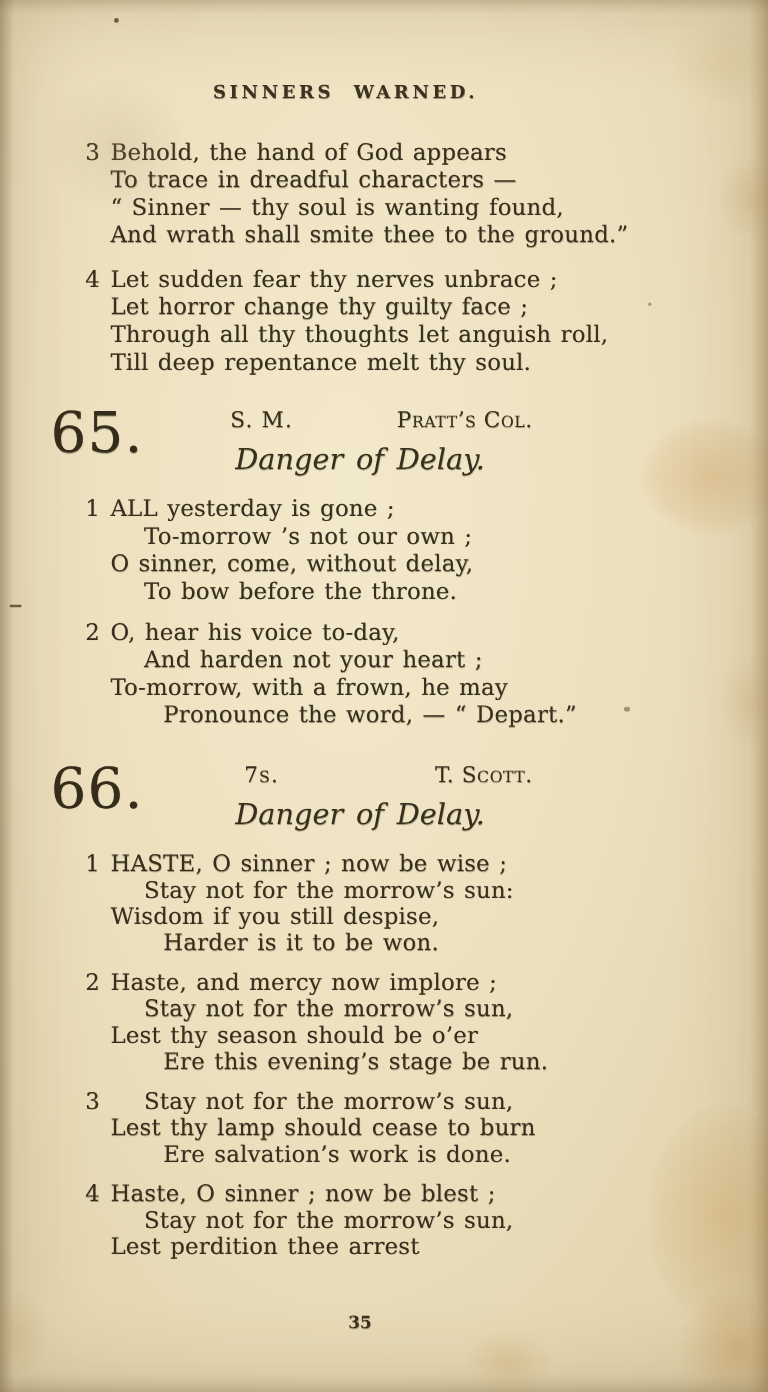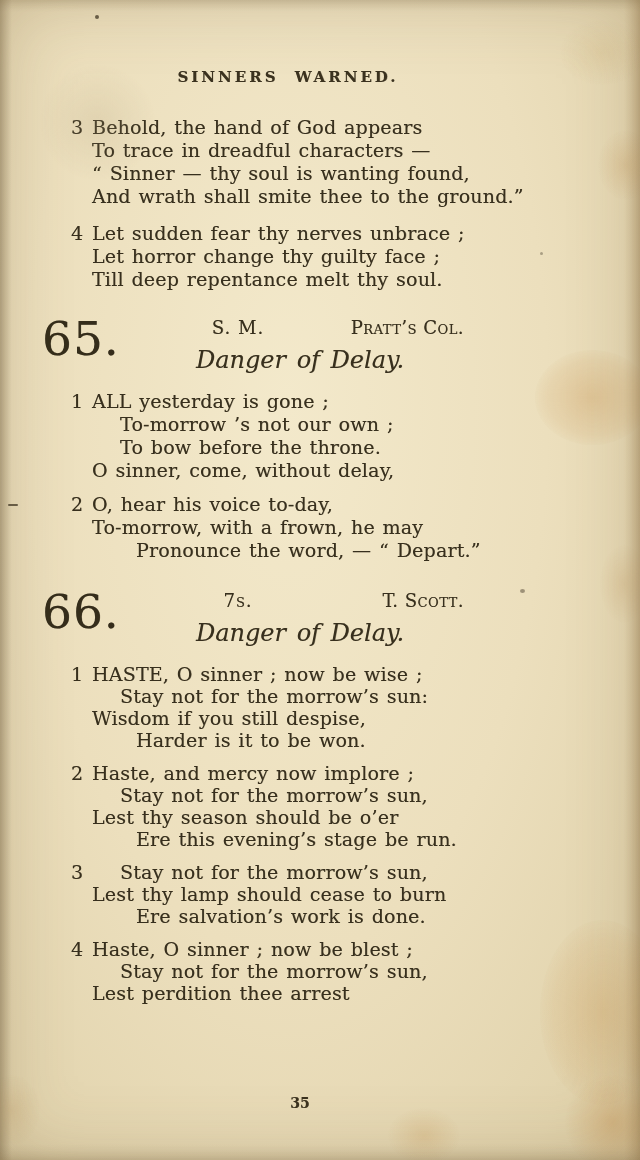--- a/index.html
+++ b/index.html
@@ -36,21 +36,21 @@
   .ind2{margin-left:44px;}
   .verse-group{margin-top:16px;}
   .verse-group .verse:first-child{margin-top:30px;}
   .hymn-head{position:relative;height:62px;}
   .hymn-65 .hymn-head{margin-top:26px;}
   .hymn-66 .hymn-head{margin-top:28px;}
   .hymn-number{
     position:absolute;left:42px;top:-2px;
     font-size:47px;line-height:1;letter-spacing:1px;color:#352d1b;
   }
-  .meter-row{position:relative;margin-left:56px;width:452px;height:22px;text-align:center;font-size:18px;}
+  .meter-row{position:relative;margin-left:36px;width:452px;height:22px;text-align:center;font-size:18px;}
   .meter{position:relative;left:-44px;font-variant:small-caps;letter-spacing:1px;}
   .attribution{position:absolute;right:44px;top:0;font-variant:small-caps;letter-spacing:.5px;}
   .hymn-title{width:600px;text-align:center;font-style:italic;font-size:24px;margin-top:7px;word-spacing:3px;}
   .hymn .verse{margin-top:14px;}
   .hymn .verse:first-of-type{margin-top:4px;}
   .hymn-65 .verse{margin-top:11px;}
   .hymn-65 .verse:first-of-type{margin-top:4px;}
   .hymn-66 .verse{line-height:22px;margin-top:11px;}
   .hymn-66 .verse:first-of-type{margin-top:4px;}
   .page-number{
@@ -75,43 +75,45 @@
         <span class="vnum txt">3</span>
         <div class="line txt">Behold, the hand of God appears</div>
         <div class="line txt">To trace in dreadful characters —</div>
         <div class="line txt">“ Sinner — thy soul is wanting found,</div>
         <div class="line txt">And wrath shall smite thee to the ground.”</div>
       </div>
       <div class="verse">
         <span class="vnum txt">4</span>
         <div class="line txt">Let sudden fear thy nerves unbrace ;</div>
         <div class="line txt">Let horror change thy guilty face ;</div>
+        <div class="line txt">Through all thy thoughts let anguish roll,</div>
         <div class="line txt">Till deep repentance melt thy soul.</div>
       </div>
     </section>
 
     <section class="hymn hymn-65">
       <div class="hymn-head">
         <span class="hymn-number txt">65.</span>
         <div class="meter-row">
           <span class="meter txt">S. M.</span>
           <span class="attribution txt">Pratt’s Col.</span>
         </div>
         <div class="hymn-title txt">Danger of Delay.</div>
       </div>
       <div class="verse">
         <span class="vnum txt">1</span>
         <div class="line txt">ALL yesterday is gone ;</div>
         <div class="line ind1 txt">To-morrow ’s not our own ;</div>
+        <div class="line txt">O sinner, come, without delay,</div>
         <div class="line ind1 txt">To bow before the throne.</div>
-        <div class="line txt">O sinner, come, without delay,</div>
       </div>
       <div class="verse">
         <span class="vnum txt">2</span>
         <div class="line txt">O, hear his voice to-day,</div>
+        <div class="line ind1 txt">And harden not your heart ;</div>
         <div class="line txt">To-morrow, with a frown, he may</div>
         <div class="line ind2 txt">Pronounce the word, — “ Depart.”</div>
       </div>
     </section>
 
     <section class="hymn hymn-66">
       <div class="hymn-head">
         <span class="hymn-number txt">66.</span>
         <div class="meter-row">
           <span class="meter txt">7s.</span>

